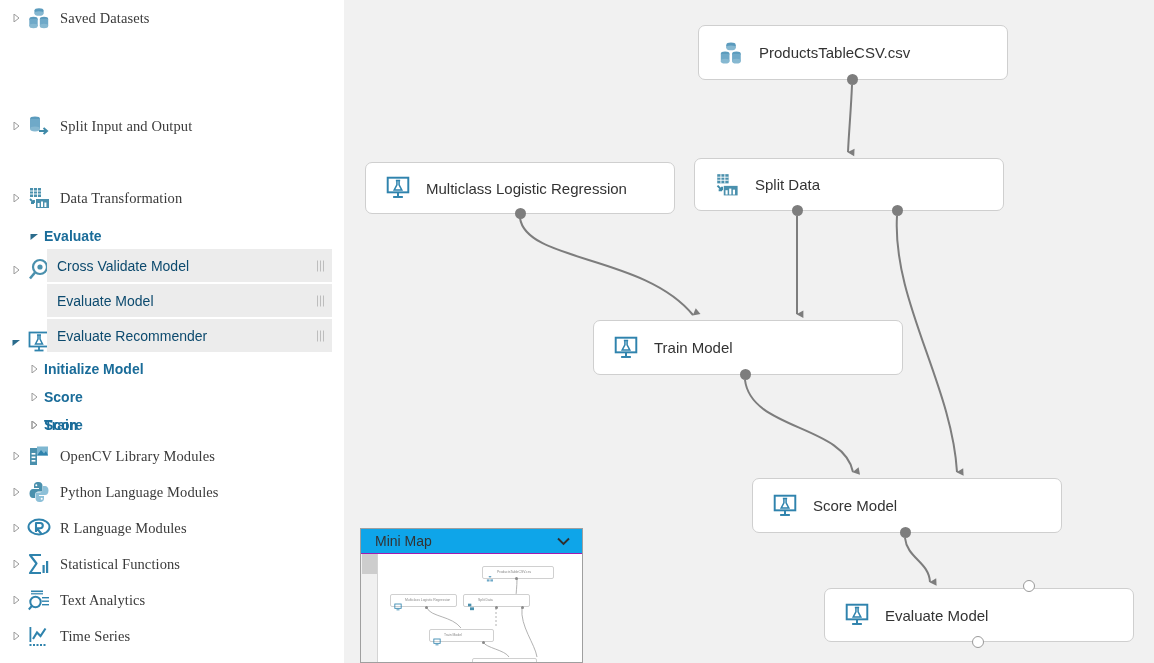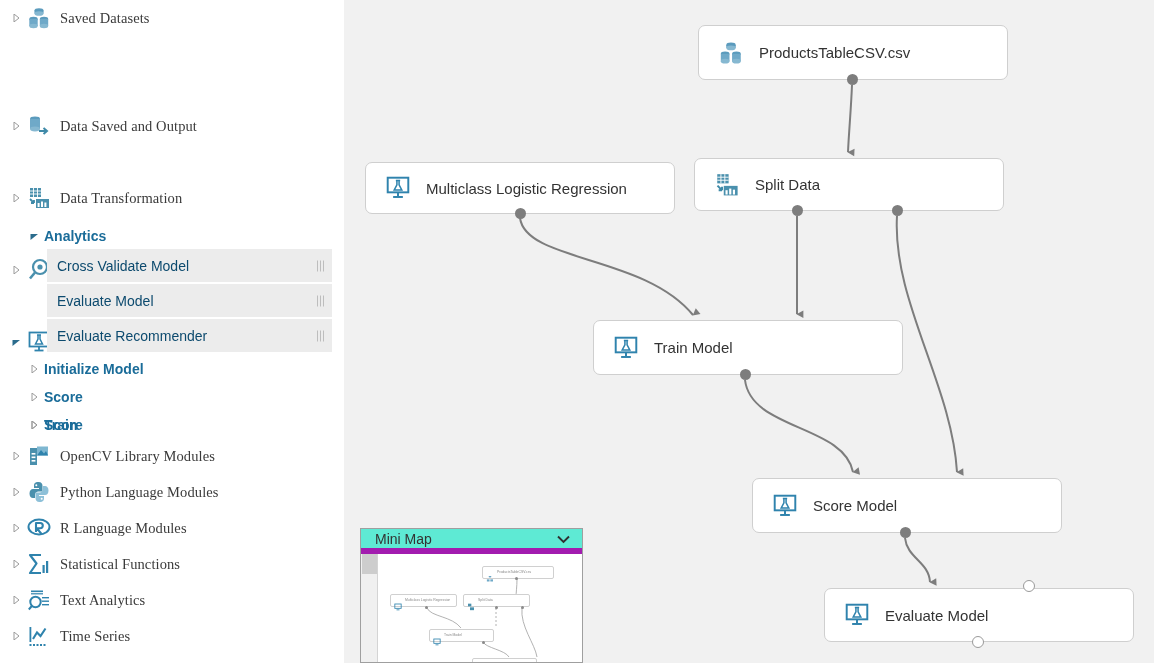--- a/index.html
+++ b/index.html
@@ -126,22 +126,22 @@
     left: 16px; top: 528px;
     width: 223px; height: 135px;
     background: #f6f6f6;
     border: 1px solid #9f9f9f;
     z-index: 8;
     overflow: hidden;
   }
   #mm-header {
     position: relative;
     height: 25px;
-    background: #5eead4;
-    border-bottom: 6px solid #a21caf;
+    background: #0ea5e9;
+    border-bottom: 1px solid #a21caf;
     display: flex; align-items: center;
     padding-left: 14px;
   }
   #mm-title { font-size: 14px; color: #333333; }
   #mm-chevron {
     position: absolute; right: 12px; top: 50%; transform: translateY(-50%);
   }
   #mm-body { position: relative; height: 109px; background: #ffffff; }
   #mm-vscroll {
     position: absolute; left: 0; top: 0; width: 17px; height: 109px;
@@ -211,21 +211,21 @@
           </svg>
       </span>
       <span class="cat-icon">
         <svg width="24" height="24" viewBox="0 0 24 24">
           <ellipse cx="8" cy="5" rx="5" ry="2.4" fill="#5b9bbd"></ellipse>
           <rect x="3" y="5" width="10" height="10" fill="#6fa9c8"></rect>
           <ellipse cx="8" cy="15" rx="5" ry="2.4" fill="#86b8d1"></ellipse>
           <path d="M12 17 H19 M16.5 14 L20 17 L16.5 20" fill="none" stroke="#3f8aa8" stroke-width="2"></path>
         </svg>
       </span>
-      <span class="cat-label">Data Saved and Output</span>
+      <span class="cat-label">Split Input and Output</span>
     </div>
 
     <div class="cat-row" style="top:108px">
       <span class="tw">
         <svg width="8" height="8" viewBox="0 0 8 8">
             <path d="M2 0 L7 4 L2 8 Z" fill="none" stroke="#9a9a9a" stroke-width="1"></path>
           </svg>
       </span>
       <span class="cat-icon">
         <svg width="24" height="24" viewBox="0 0 24 24">
@@ -278,21 +278,21 @@
       </span>
       <span class="cat-label">Machine Learning</span>
     </div>
 
     <div class="group-row" style="position:absolute;top:220px;left:0;">
       <span class="tw">
         <svg width="9" height="9" viewBox="0 0 9 9">
             <path d="M0.5 2 L8 2 L0.5 8 Z" fill="#2b6c8d"></path>
           </svg>
       </span>
-      <span class="group-label">Analytics</span>
+      <span class="group-label">Evaluate</span>
     </div>
 
     <div class="mod-row" style="position:absolute;top:249px;left:0;width:285px;">
       <span class="mod-label">Cross Validate Model</span>
       <span class="grip">
           <i></i>
           <i></i>
           <i></i>
         </span>
     </div>

